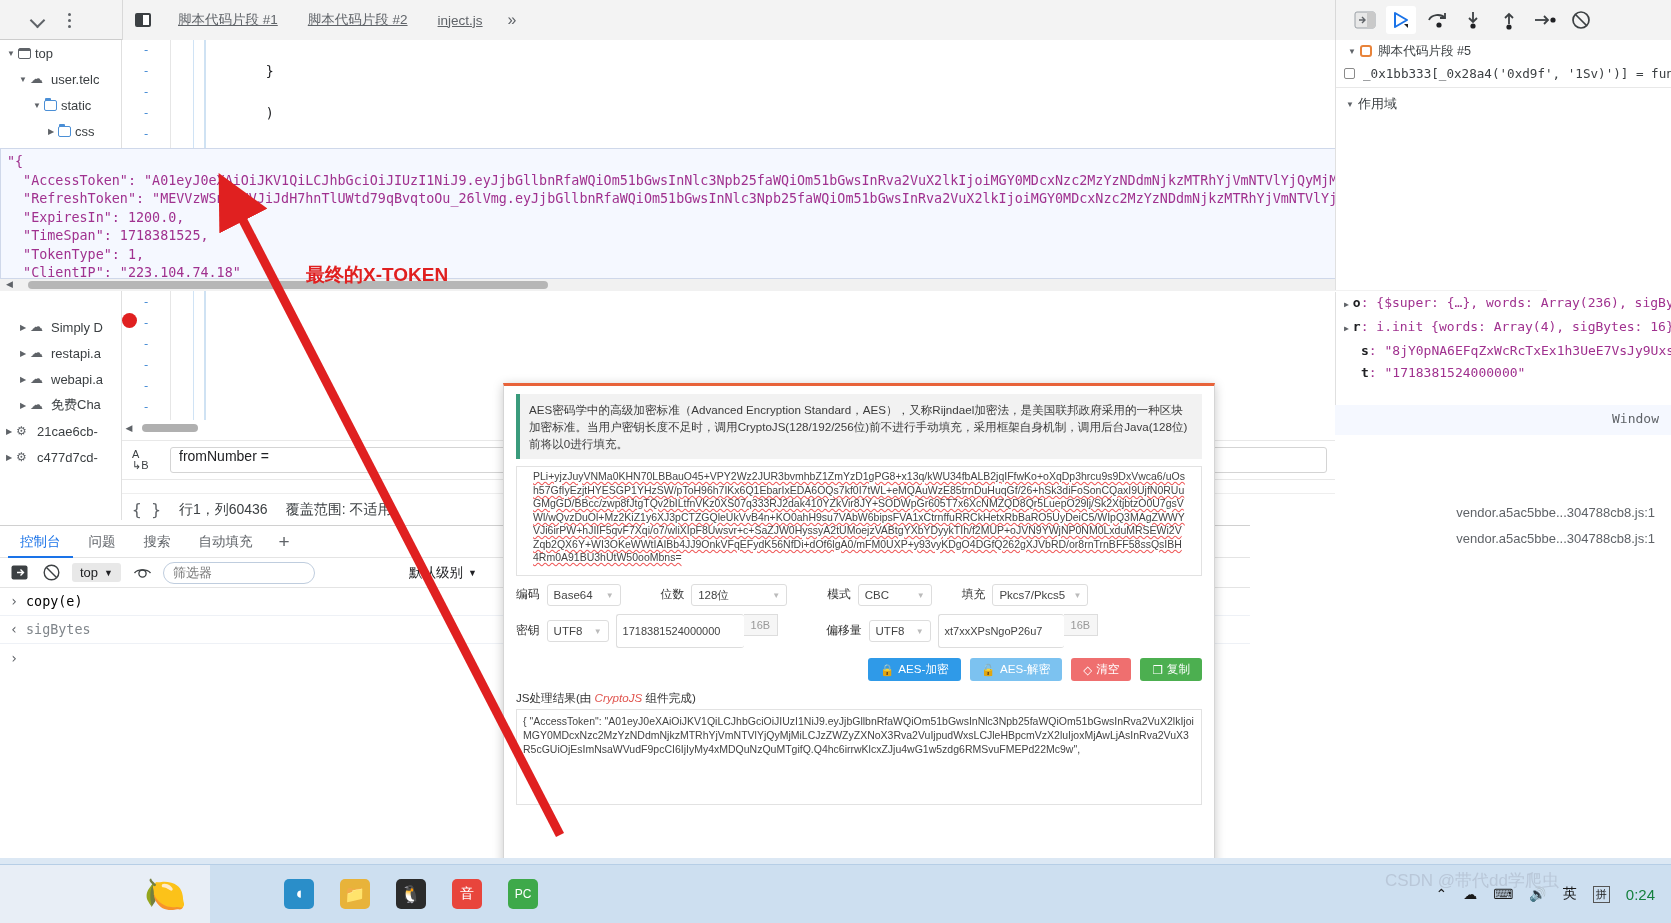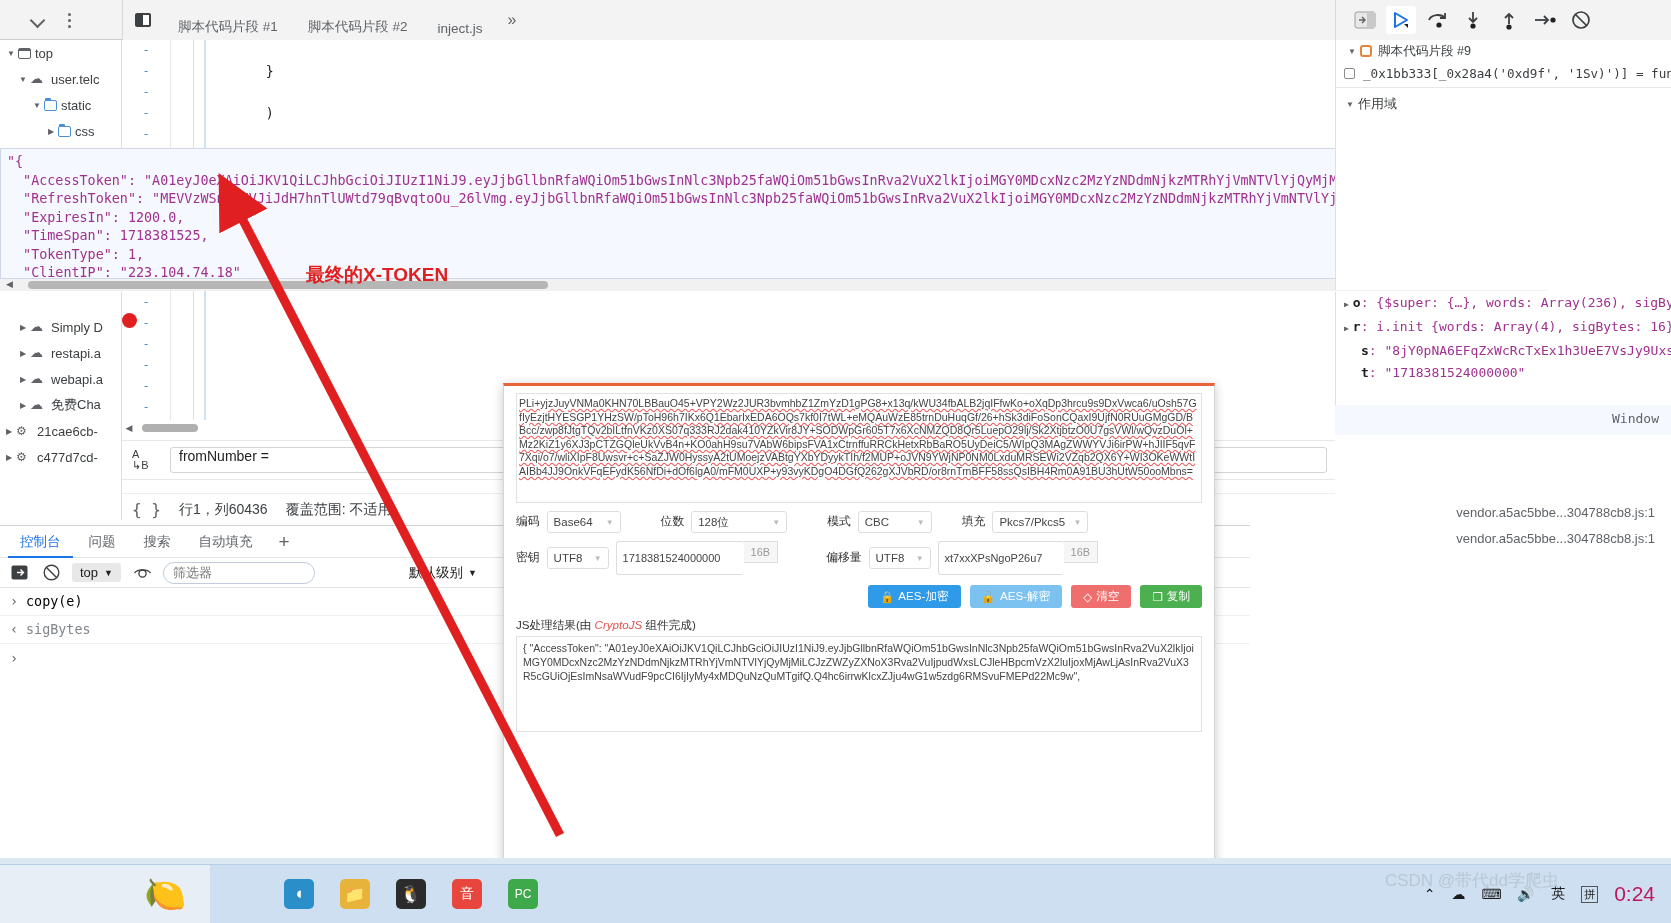--- a/index.html
+++ b/index.html
@@ -20,22 +20,22 @@
   .kebab i { width:3px; height:3px; background:#5f6368; border-radius:50%; display:block; }
 
   .tabstrip { position:absolute; left:122px; top:0; right:336px; height:40px;
               display:flex; align-items:stretch; background:#f3f3f3;
               border-left:1px solid #d8d8d8; }
   .panel-ico { width:40px; display:flex; align-items:center; justify-content:center; }
   .panel-ico span { display:inline-block; width:16px; height:14px; border:2px solid #3c4043;
                     border-radius:2px; position:relative; background:#fff; }
   .panel-ico span::before { content:""; position:absolute; left:0; top:0; bottom:0; width:6px;
                             background:#3c4043; }
-  .tab { display:flex; align-items:flex-end; padding:4px 15px; font-size:13.5px; color:#5f6368;
-         white-space:nowrap; cursor:pointer; }
+  .tab { display:flex; align-items:center; padding:4px 15px; font-size:13.5px; color:#5f6368;
+         white-space:nowrap; cursor:pointer;text-decoration:underline; }
   .tab.active { background:#fff; color:#1a73e8; border-bottom:2px solid #1a73e8;
                 border-left:1px solid #e0e0e0; border-right:1px solid #e0e0e0; }
   .tab .tclose { margin-left:10px; font-size:14px; color:#5f6368; }
   .tchevs { display:flex; align-items:center; padding:0 10px; font-size:16px; color:#5f6368; }
 
   .dbg-ctl { position:absolute; right:0; top:0; width:336px; height:40px;
              background:#f3f3f3; border-left:1px solid #d8d8d8;
              display:flex; align-items:center; gap:6px; padding-left:14px; }
   .dbg-ctl .b { width:30px; height:28px; display:flex; align-items:center;
                 justify-content:center; cursor:pointer; border-radius:3px; }
@@ -183,21 +183,21 @@
   .aes-title { margin:10px 12px 0 12px; height:26px; background:#e4f2de;
                display:flex; align-items:center; gap:7px; padding-left:7px;
                font-size:12.4px; color:#2d2d2d; }
   .aes-title .logo { width:15px; height:15px; background:#4aa13f; border-radius:2px;
                      color:#fff; font-size:6px; display:flex; align-items:center;
                      justify-content:center; }
   .aes-desc { margin:8px 12px 0 12px; background:#f2f2f2; border-left:4px solid #3a9b7c;
               padding:7px 9px; font-size:11.6px; line-height:17px; color:#3b3b3b; }
   .aes-ta { margin:7px 12px 0 12px; height:110px; border:1px solid #e2e2e2;
             font-size:10.5px; line-height:13.5px; color:#444; overflow:hidden;
-            word-break:break-all; padding:3px 2px; position:relative;
+            word-break:break-all; padding:3px 16px; position:relative;
             text-decoration:underline wavy #e55; }
 
   .aes-row { display:flex; align-items:center; margin:8px 12px 0 12px; gap:7px;
              font-size:11.8px; color:#333; }
   .lab { color:#333; }
   .sel { height:22px; min-width:74px; border:1px solid #ddd; border-radius:3px;
          background:#fff; display:flex; align-items:center; justify-content:space-between;
          padding:0 6px; font-size:11.5px; color:#444; cursor:pointer; }
   .sel .cv { font-size:8px; color:#bbb; margin-left:8px; }
   .sel.wide { min-width:96px; }
@@ -232,21 +232,21 @@
              background:#cddff0; border-top:1px solid #b6cee6;
              display:flex; align-items:center; }
   .tb-left { width:210px; height:100%; background:#e8eef6; }
   .tb-icons { display:flex; align-items:center; gap:26px; padding-left:24px; }
   .tb-ic { width:30px; height:30px; border-radius:5px; display:flex; align-items:center;
            justify-content:center; font-size:17px; color:#fff; }
   .tray { margin-left:auto; display:flex; align-items:center; gap:16px;
           padding-right:16px; font-size:14px; color:#1a1a1a; }
   .wm { position:absolute; right:112px; top:869px; font-size:17px; color:#b9c7d8;
         font-family:"Liberation Sans", sans-serif; }
-  .clock { font-size:21px; color:#be185d; }
+  .clock { font-size:15px; color:#15803d; }
 
   .lemon { width:44px; height:40px; font-size:34px; line-height:40px; }
 </style>
 </head>
 <body>
 
 <div id="root">
 
   <div class="dt-topbar"></div>
 
@@ -442,21 +442,21 @@
   <div class="popup-sb">
     <div class="t"></div>
   </div>
   <div class="popup-arrowL">◀</div>
   <div class="popup-arrowR">▶</div>
 
   <div class="rpanel">
     <div class="rrow hdr">
       <span class="arr" style="width:16px">▼</span>
       <span class="bp-ic"></span>
-      <span>脚本代码片段 #9</span>
+      <span>脚本代码片段 #5</span>
     </div>
     <div class="rrow">
       <span style="width:16px"></span>
       <span class="cbx"></span>
       <span>_0x1bb333[_0x28a4('0xd9f', '1Sv)')] = fun…</span>
 
     </div>
     <div class="rsep"></div>
     <div class="scope-title">
       <span class="arr" style="width:16px">▼</span>
@@ -547,20 +547,21 @@
       <span>sigBytes</span>
     </div>
     <div class="cprompt">
       <span>›</span>
     </div>
   </div>
 
   <div class="aes">
 
 
+    <div class="aes-desc">AES密码学中的高级加密标准（Advanced Encryption Standard，AES），又称Rijndael加密法，是美国联邦政府采用的一种区块加密标准。当用户密钥长度不足时，调用CryptoJS(128/192/256位)前不进行手动填充，采用框架自身机制，调用后台Java(128位)前将以0进行填充。</div>
 
     <div class="aes-ta">
       <span>PLi+yjzJuyVNMa0KHN70LBBauO45+VPY2Wz2JUR3bvmhbZ1ZmYzD1gPG8+x13q/kWU34fbALB2jqIFfwKo+oXqDp3hrcu9s9DxVwca6/uOsh57GfIyEzjtHYESGP1YHzSW/pToH96h7IKx6Q1EbarIxEDA6OQs7kf0I7tWL+eMQAuWzE85trnDuHuqGf/26+hSk3diFoSonCQaxI9UjfN0RUuGMgGD/BBcc/zwp8fJtgTQv2bILtfnVKz0XS07q333RJ2dak410YZkVir8JY+SODWpGr605T7x6XcNMZQD8Qr5LuepO29lj/Sk2XtjbtzO0U7gsVWl/wQvzDuOl+Mz2KiZ1y6XJ3pCTZGQleUkVvB4n+KO0ahH9su7VAbW6bipsFVA1xCtrnffuRRCkHetxRbBaRO5UyDeiC5/WIpQ3MAgZWWYVJi6irPW+hJIIF5qvF7Xqi/o7/wliXIpF8Uwsvr+c+SaZJW0HyssyA2tUMoejzVABtgYXbYDyykTIh/f2MUP+oJVN9YWjNP0NM0LxduMRSEWi2VZqb2QX6Y+WI3OKeWWtIAIBb4JJ9OnkVFqEFydK56NfDi+dOf6lgA0/mFM0UXP+y93vyKDgO4DGfQ262gXJVbRD/or8rnTrnBFF58ssQsIBH4Rm0A91BU3hUtW50ooMbns=</span>
       
     </div>
 
     <div class="aes-row">
       <span class="lab">编码</span>
       <span class="sel">
         <span>Base64</span>

